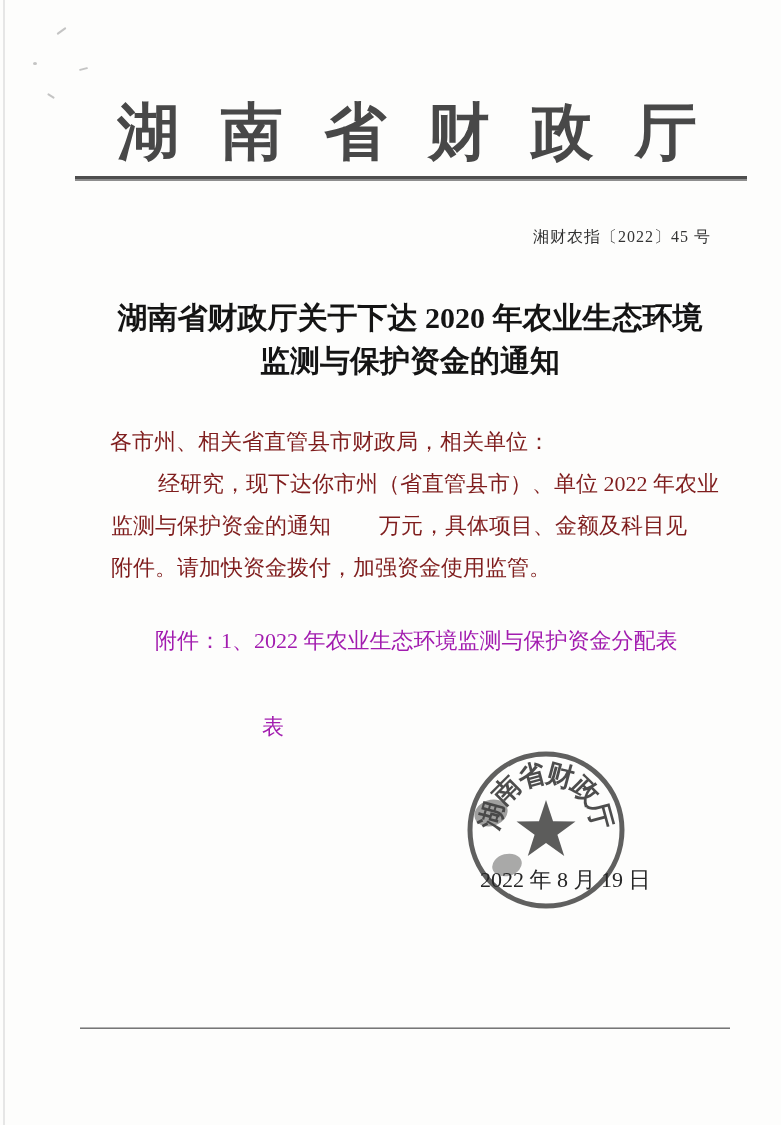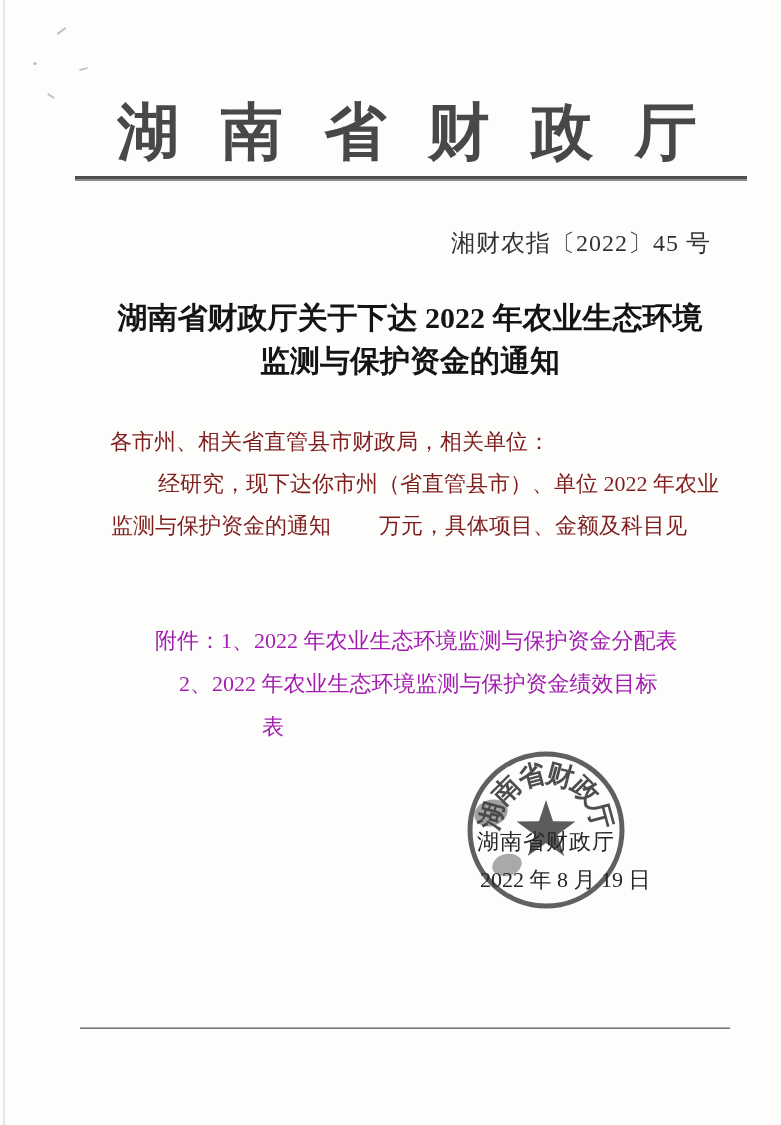--- a/index.html
+++ b/index.html
@@ -40,21 +40,21 @@
   }
   .header-rule {
     position: absolute; left: 75px; top: 176px; width: 672px; height: 2px;
     border-top: 3.5px solid #4e4e4e;
     border-bottom: 2px solid #8e8e8e;
   }
 
   .doc-number {
     position: absolute; left: 0; top: 227px; width: 711px;
     text-align: right;
-    font-size: 24px; color: #333333; letter-spacing: 1px;
+    font-size: 16px; color: #333333; letter-spacing: 1px;
   }
 
   
   .doc-title {
     position: absolute; left: 40px; top: 296px; width: 740px;
     text-align: center;
     font-size: 30px; font-weight: 700; color: #141414;
     line-height: 43px;
   }
 
@@ -104,48 +104,47 @@
   <div class="speck speck-b"></div>
   <div class="speck speck-c"></div>
   <div class="speck speck-d"></div>
 
   <div class="agency-header">湖 南 省 财 政 厅</div>
   <div class="header-rule"></div>
 
   <div class="doc-number">湘财农指〔2022〕45 号</div>
 
   <div class="doc-title">
-    <div>湖南省财政厅关于下达 2022 年农业生态环境</div>
+    <div>湖南省财政厅关于下达 2020 年农业生态环境</div>
     <div>监测与保护资金的通知</div>
   </div>
 
   <div class="body-line salutation">各市州、相关省直管县市财政局，相关单位：</div>
 
   <div class="body-line para-line-1">经研究，现下达你市州（省直管县市）、单位 2022 年农业</div>
 
   <div class="body-line para-line-2">
     <span>监测与保护资金的通知</span><span class="blank-gap"></span><span>万元，具体项目、金额及科目见</span>
   </div>
 
+  <div class="body-line para-line-3">附件。请加快资金拨付，加强资金使用监管。</div>
 
   <div class="att-line att-1">附件：1、2022 年农业生态环境监测与保护资金分配表</div>
-  <div class="att-line att-2">2、2022 年农业生态环境监测与保护资金绩效目标</div>
   <div class="att-line att-3">表</div>
 
   <svg class="seal-svg" viewBox="0 0 190 190" xmlns="http://www.w3.org/2000/svg">
     <circle cx="95" cy="95" r="76" fill="none" stroke="#3f3f3f" stroke-width="5" opacity="0.9"></circle>
     <polygon fill="#3f3f3f" opacity="0.92" points="95,65 102.05,86.29 124.48,86.42 106.41,99.71 113.22,121.08 95,108 76.78,121.08 83.59,99.71 65.52,86.42 87.95,86.29"></polygon>
     <text class="seal-ring-char" x="95" y="48" font-size="27" fill="#3f3f3f" text-anchor="middle" transform="rotate(-75 95 95)">湖</text>
     <text class="seal-ring-char" x="95" y="48" font-size="27" fill="#3f3f3f" text-anchor="middle" transform="rotate(-45 95 95)">南</text>
     <text class="seal-ring-char" x="95" y="48" font-size="27" fill="#3f3f3f" text-anchor="middle" transform="rotate(-15 95 95)">省</text>
     <text class="seal-ring-char" x="95" y="48" font-size="27" fill="#3f3f3f" text-anchor="middle" transform="rotate(15 95 95)">财</text>
     <text class="seal-ring-char" x="95" y="48" font-size="27" fill="#3f3f3f" text-anchor="middle" transform="rotate(45 95 95)">政</text>
     <text class="seal-ring-char" x="95" y="48" font-size="27" fill="#3f3f3f" text-anchor="middle" transform="rotate(75 95 95)">厅</text>
     <ellipse cx="40" cy="78" rx="17" ry="13" fill="#333333" opacity="0.5" transform="rotate(-20 40 78)"></ellipse>
     <ellipse cx="56" cy="130" rx="15" ry="11" fill="#333333" opacity="0.45" transform="rotate(-15 56 130)"></ellipse>
   </svg>
 
-  <div class="signer-agency">湖南省财政厅</div>
   <div class="sign-date">2022 年 8 月 19 日</div>
 
   <div class="bottom-scan-edge"></div>
 
 </div>
 
 </body></html>

